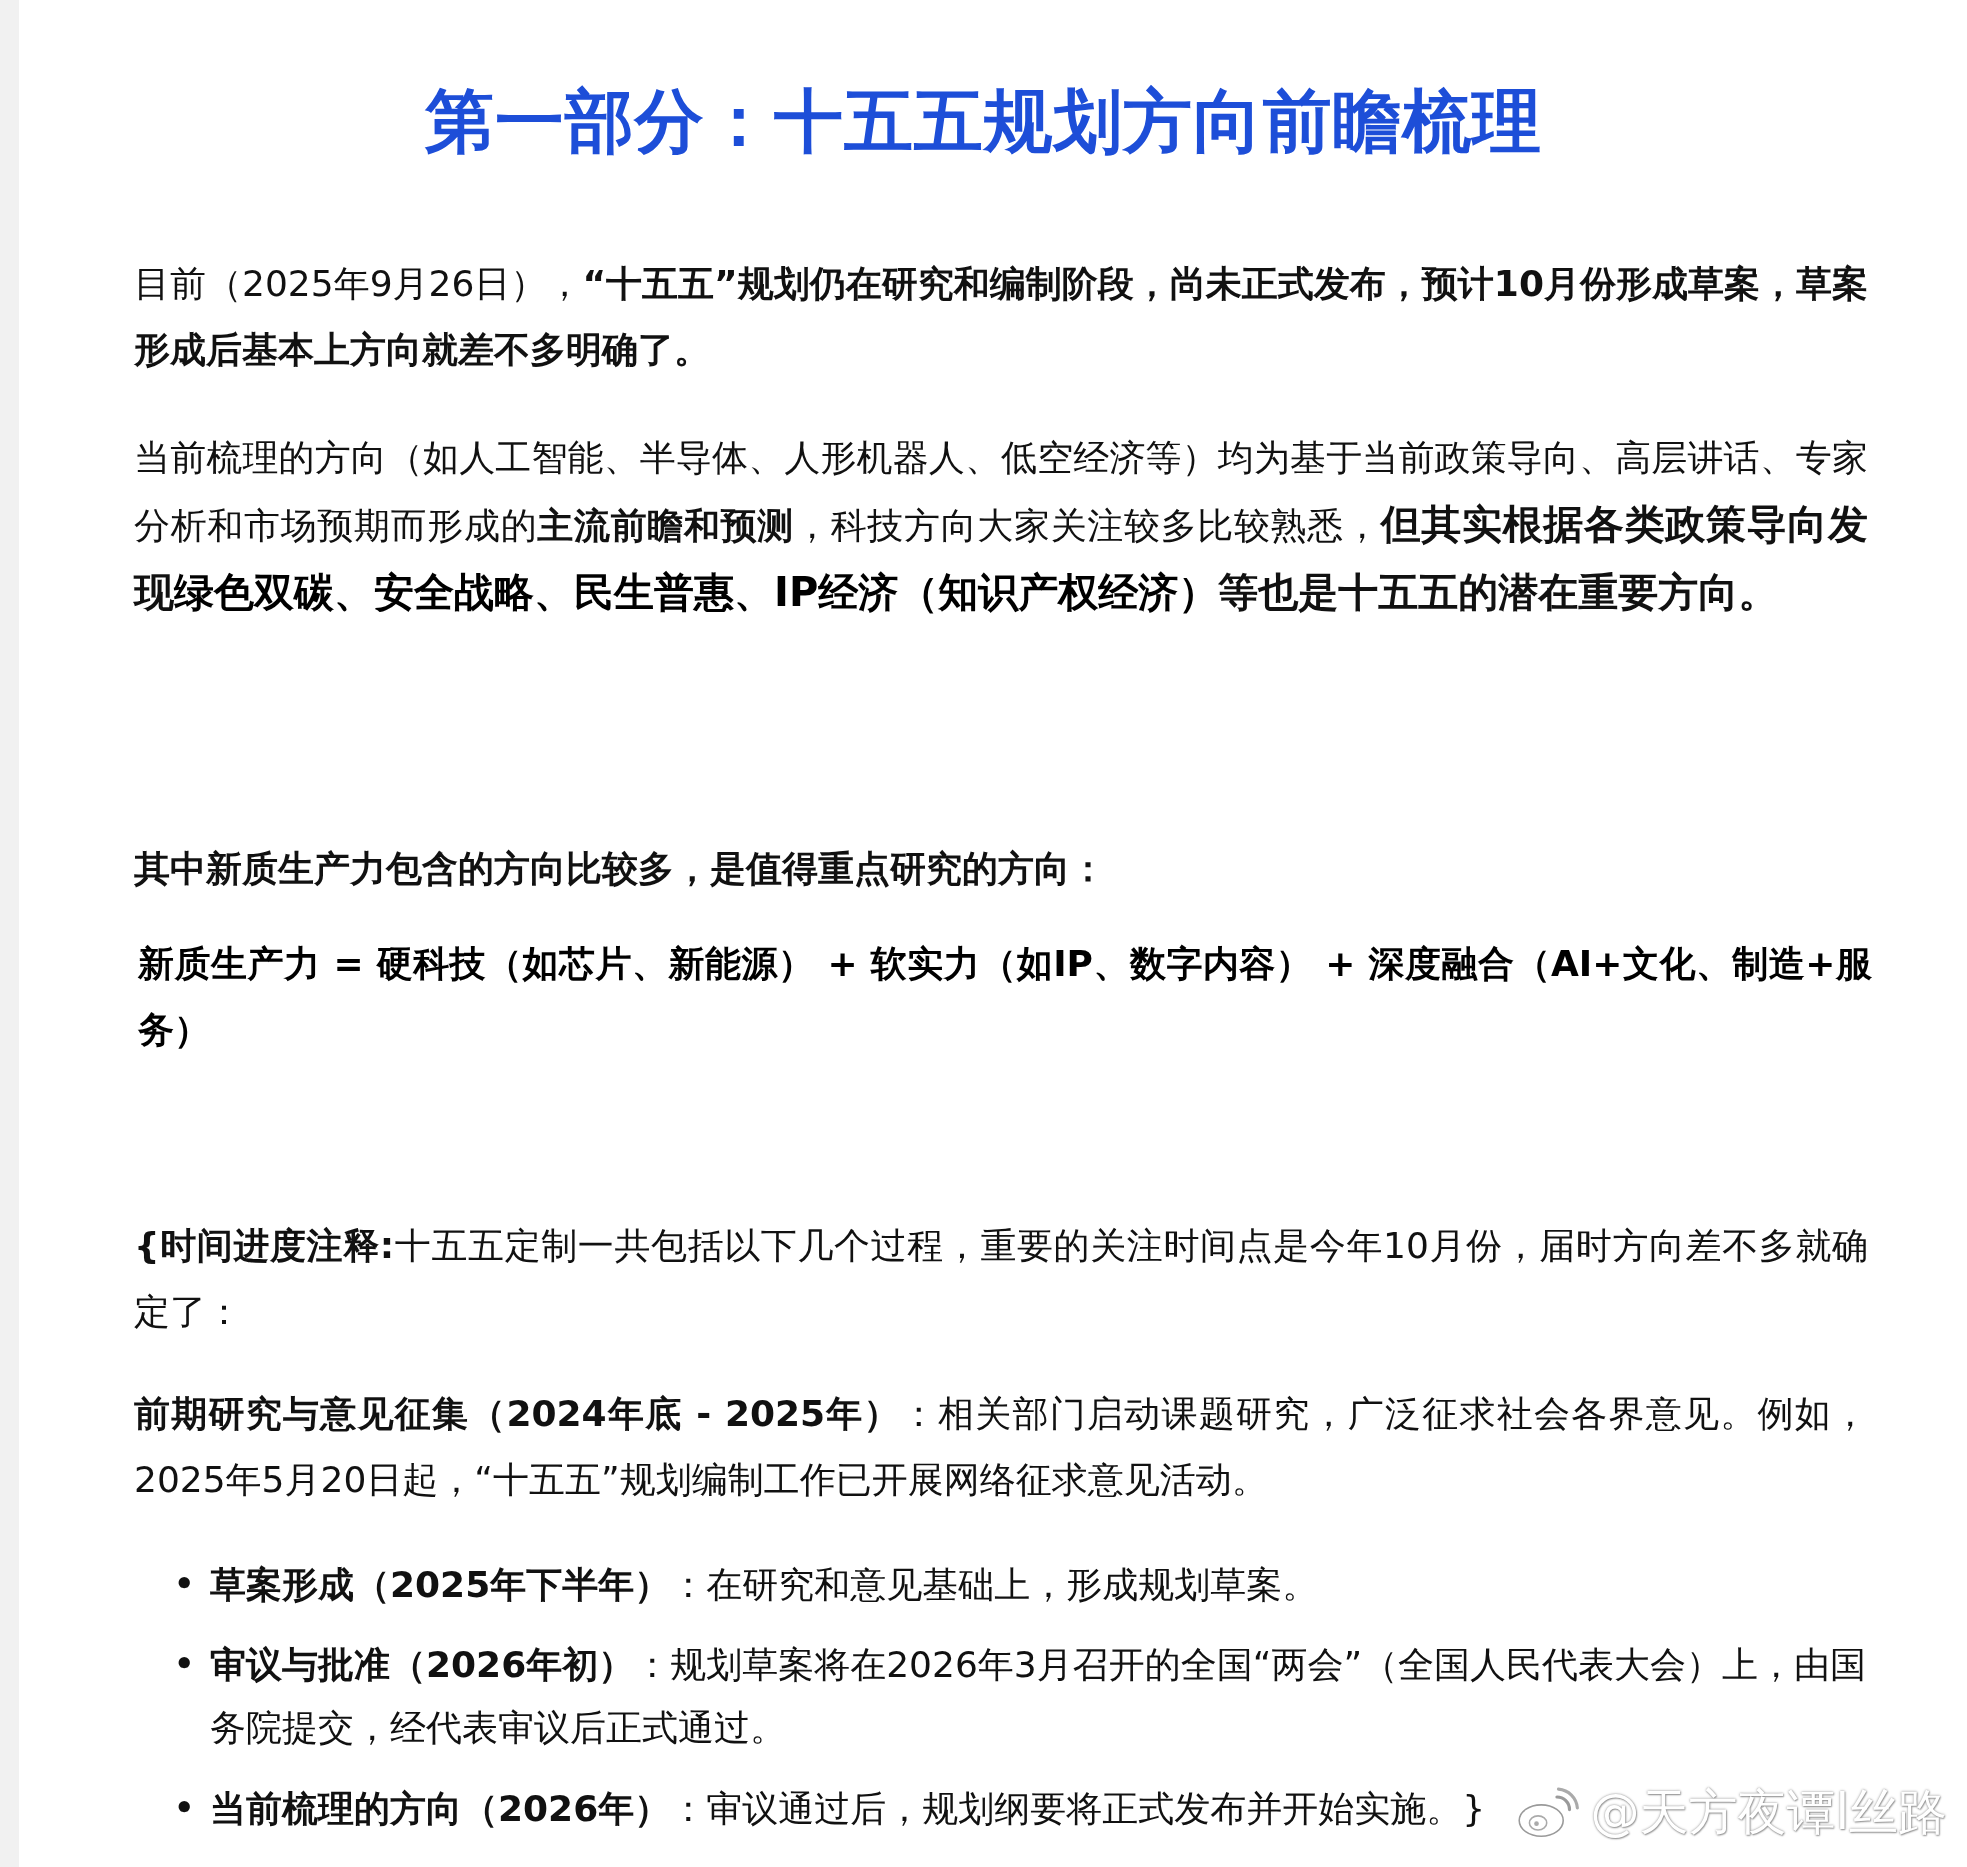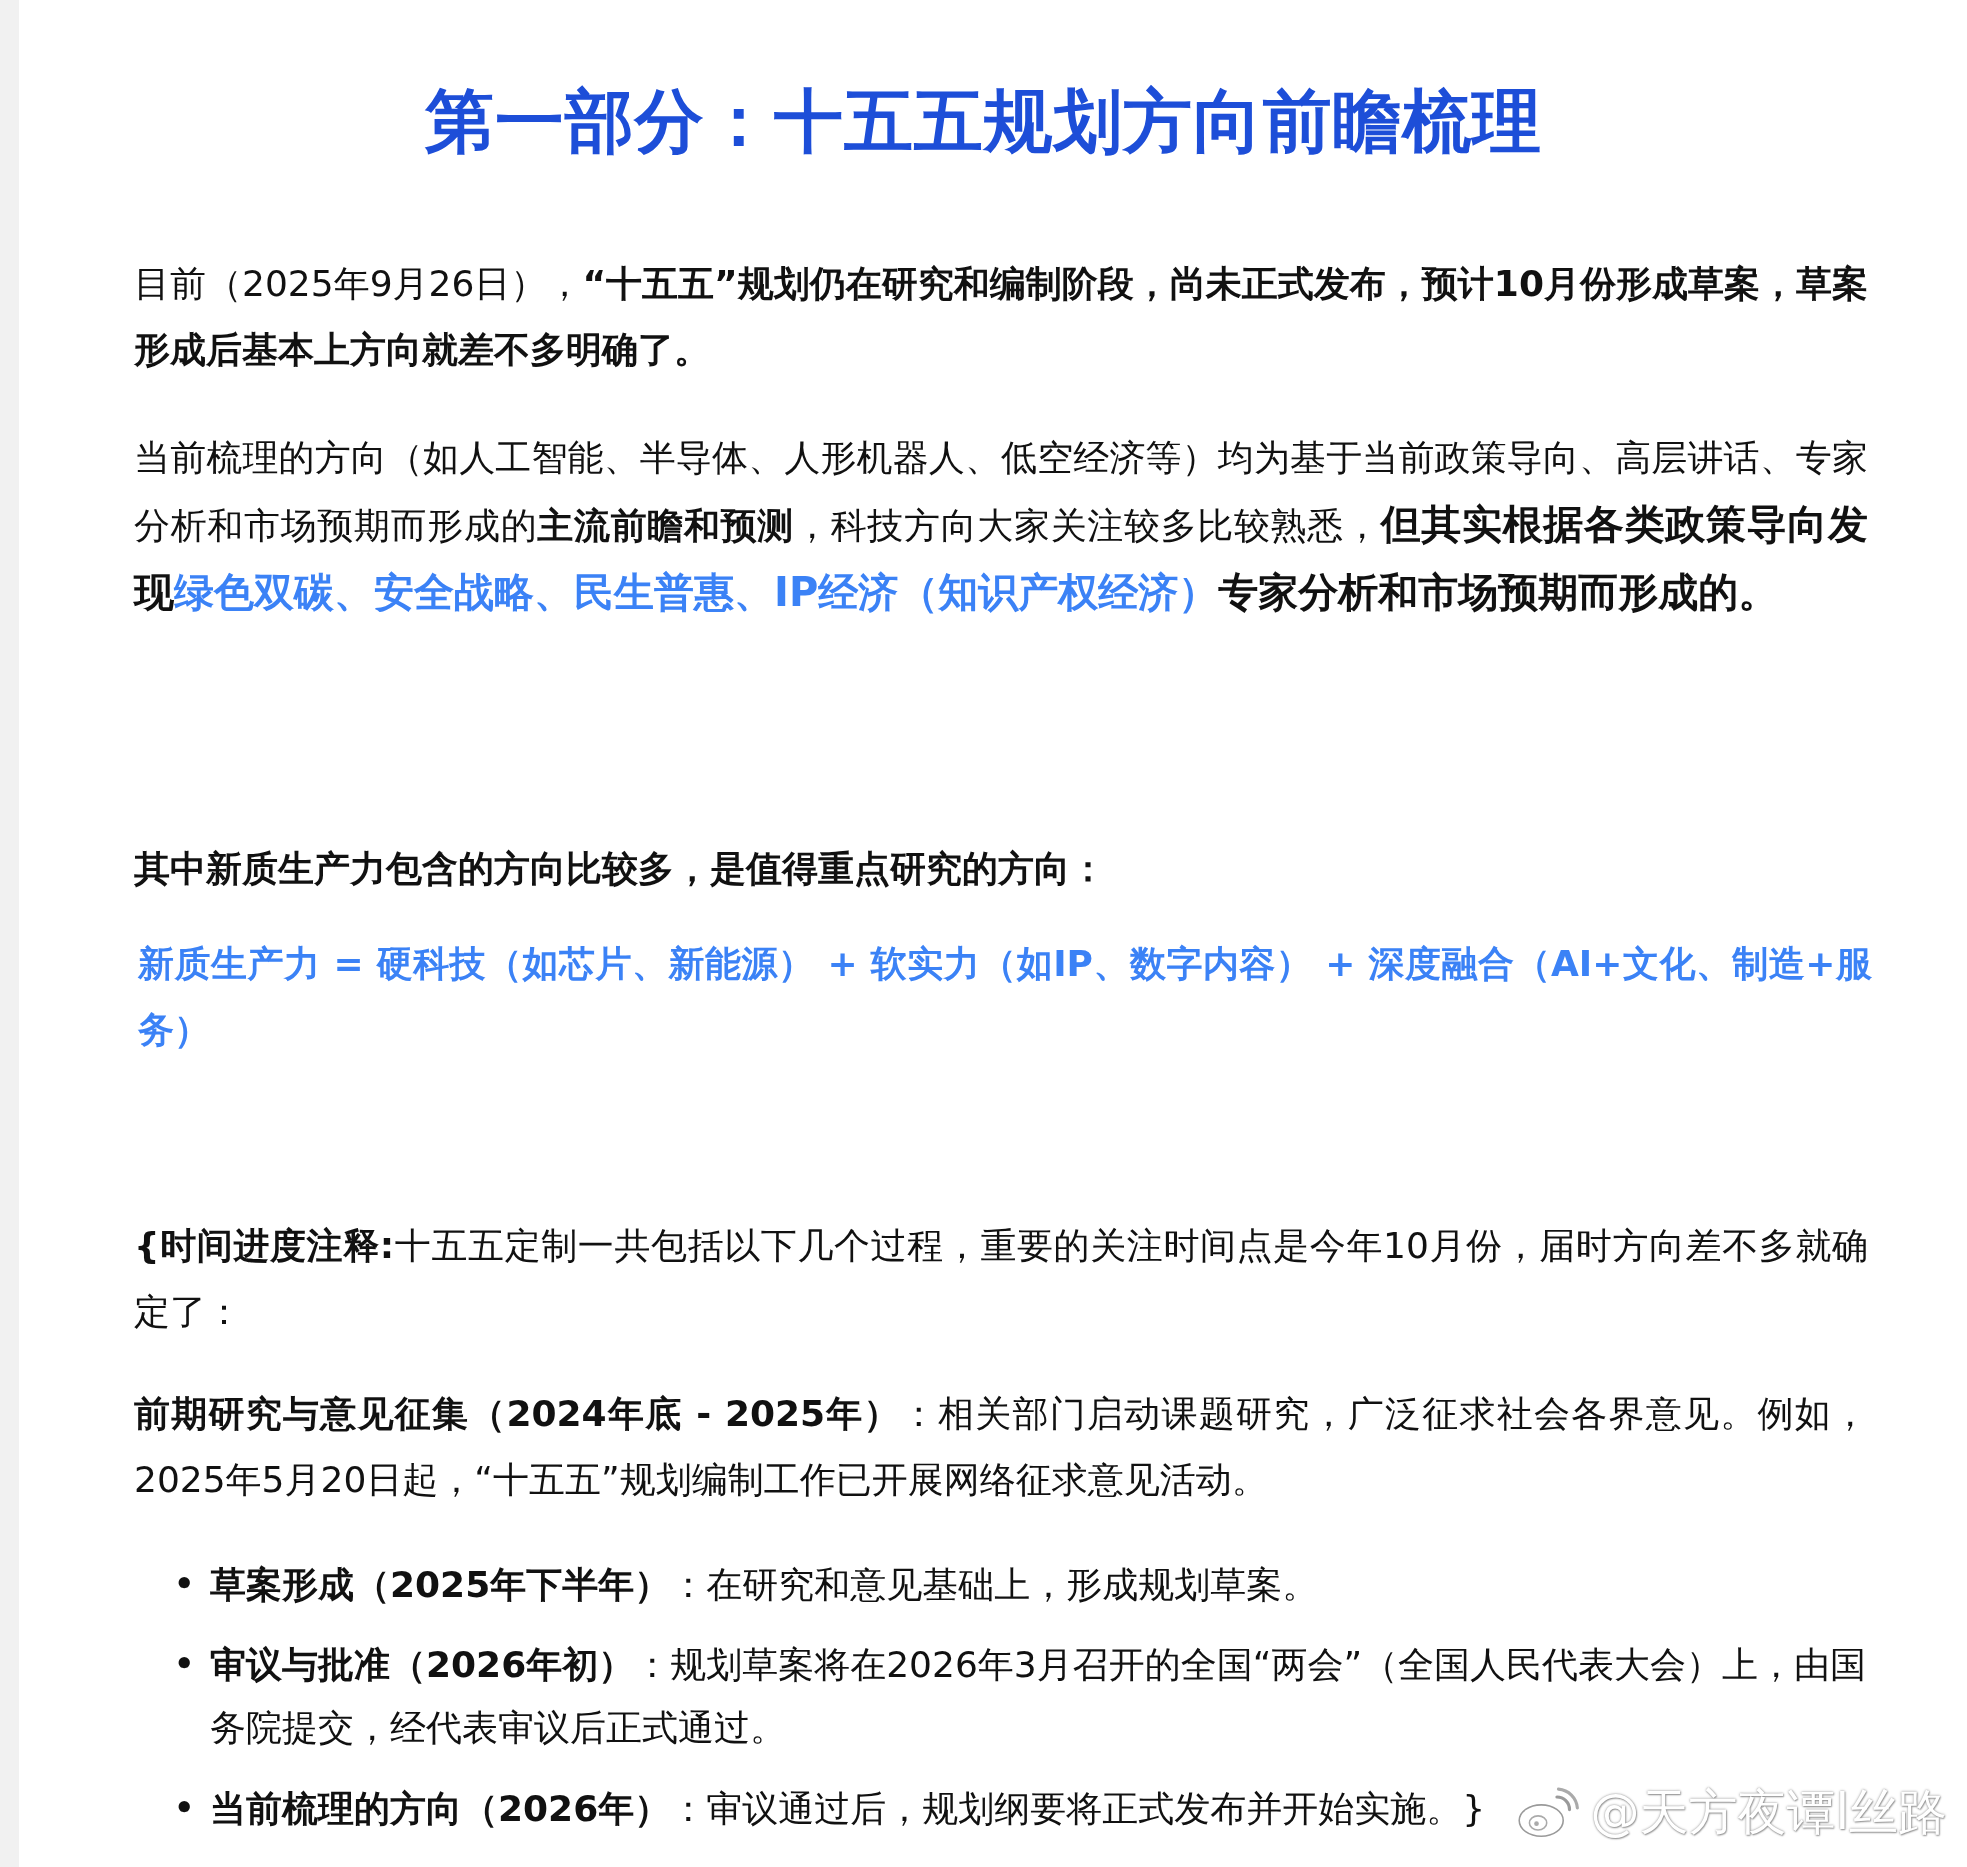--- a/index.html
+++ b/index.html
@@ -22,21 +22,21 @@
   }
   .content {
     position: absolute; left: 134px; width: 1734px; top: 0;
   }
   .para {
     position: absolute; left: 0; width: 1734px;
     font-size: 36px; line-height: 66px;
     text-align: justify;
   }
   .b { font-weight: 700; }
-  .red { color: #3b82f6; font-weight: 700; }
+  .red { color: #000000; font-weight: 700; }
   .big { font-size: 40px; }
   .list {
     position: absolute; left: 0; width: 1734px; margin: 0; padding: 0; list-style: none;
   }
   .list li {
     position: relative; padding-left: 76px;
     font-size: 36px; line-height: 63px;
   }
   .list li .bullet {
     position: absolute; left: 40px; top: 0;
@@ -58,21 +58,21 @@
 
 <h1 class="page-title">第一部分：十五五规划方向前瞻梳理</h1>
 
 <div class="content">
 
   <p class="para" style="top:251px; margin:0;">
     <span>目前（2025年9月26日），</span><span class="b">“十五五”规划仍在研究和编制阶段，尚未正式发布，预计10月份形成草案，草案形成后基本上方向就差不多明确了。</span>
   </p>
 
   <p class="para" style="top:425px; margin:0;">
-    <span>当前梳理的方向（如人工智能、半导体、人形机器人、低空经济等）均为基于当前政策导向、高层讲话、专家分析和市场预期而形成的</span><span class="b">主流前瞻和预测</span><span>，科技方向大家关注较多比较熟悉，</span><span class="b big">但其实根据各类政策导向发现</span><span class="red big">绿色双碳、安全战略、民生普惠、IP经济（知识产权经济）</span><span class="b big">专家分析和市场预期而形成的。</span>
+    <span>当前梳理的方向（如人工智能、半导体、人形机器人、低空经济等）均为基于当前政策导向、高层讲话、专家分析和市场预期而形成的</span><span class="b">主流前瞻和预测</span><span>，科技方向大家关注较多比较熟悉，</span><span class="b big">但其实根据各类政策导向发现</span><span class="red big">绿色双碳、安全战略、民生普惠、IP经济（知识产权经济）</span><span class="b big">等也是十五五的潜在重要方向。</span>
   </p>
 
   <p class="para b" style="top:836px; margin:0;">其中新质生产力包含的方向比较多，是值得重点研究的方向：</p>
 
   <p class="para red" style="top:927px; margin:4px;">新质生产力 = 硬科技（如芯片、新能源） + 软实力（如IP、数字内容） + 深度融合（AI+文化、制造+服务）</p>
 
   <p class="para" style="top:1213px; margin:0;">
     <span class="b">{时间进度注释:</span><span>十五五定制一共包括以下几个过程，重要的关注时间点是今年10月份，届时方向差不多就确定了：</span>
   </p>
 

